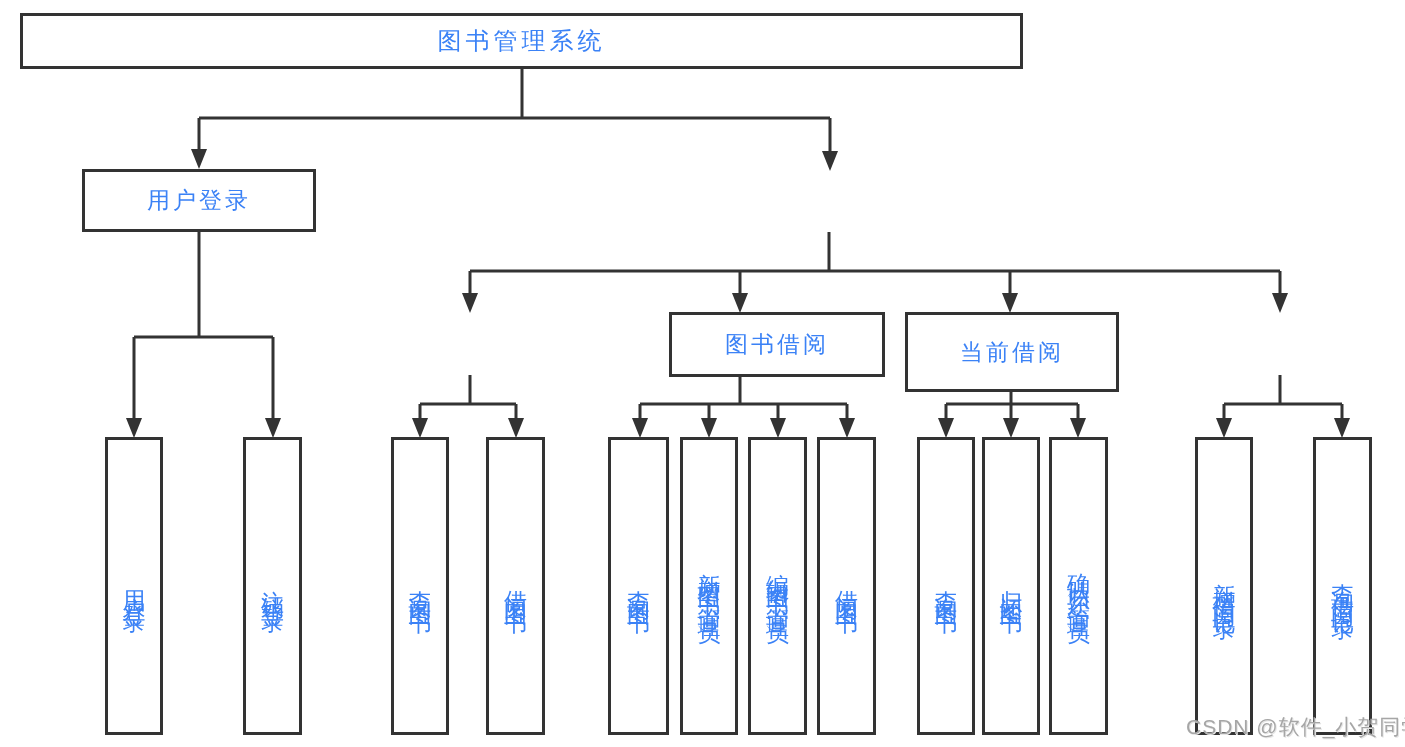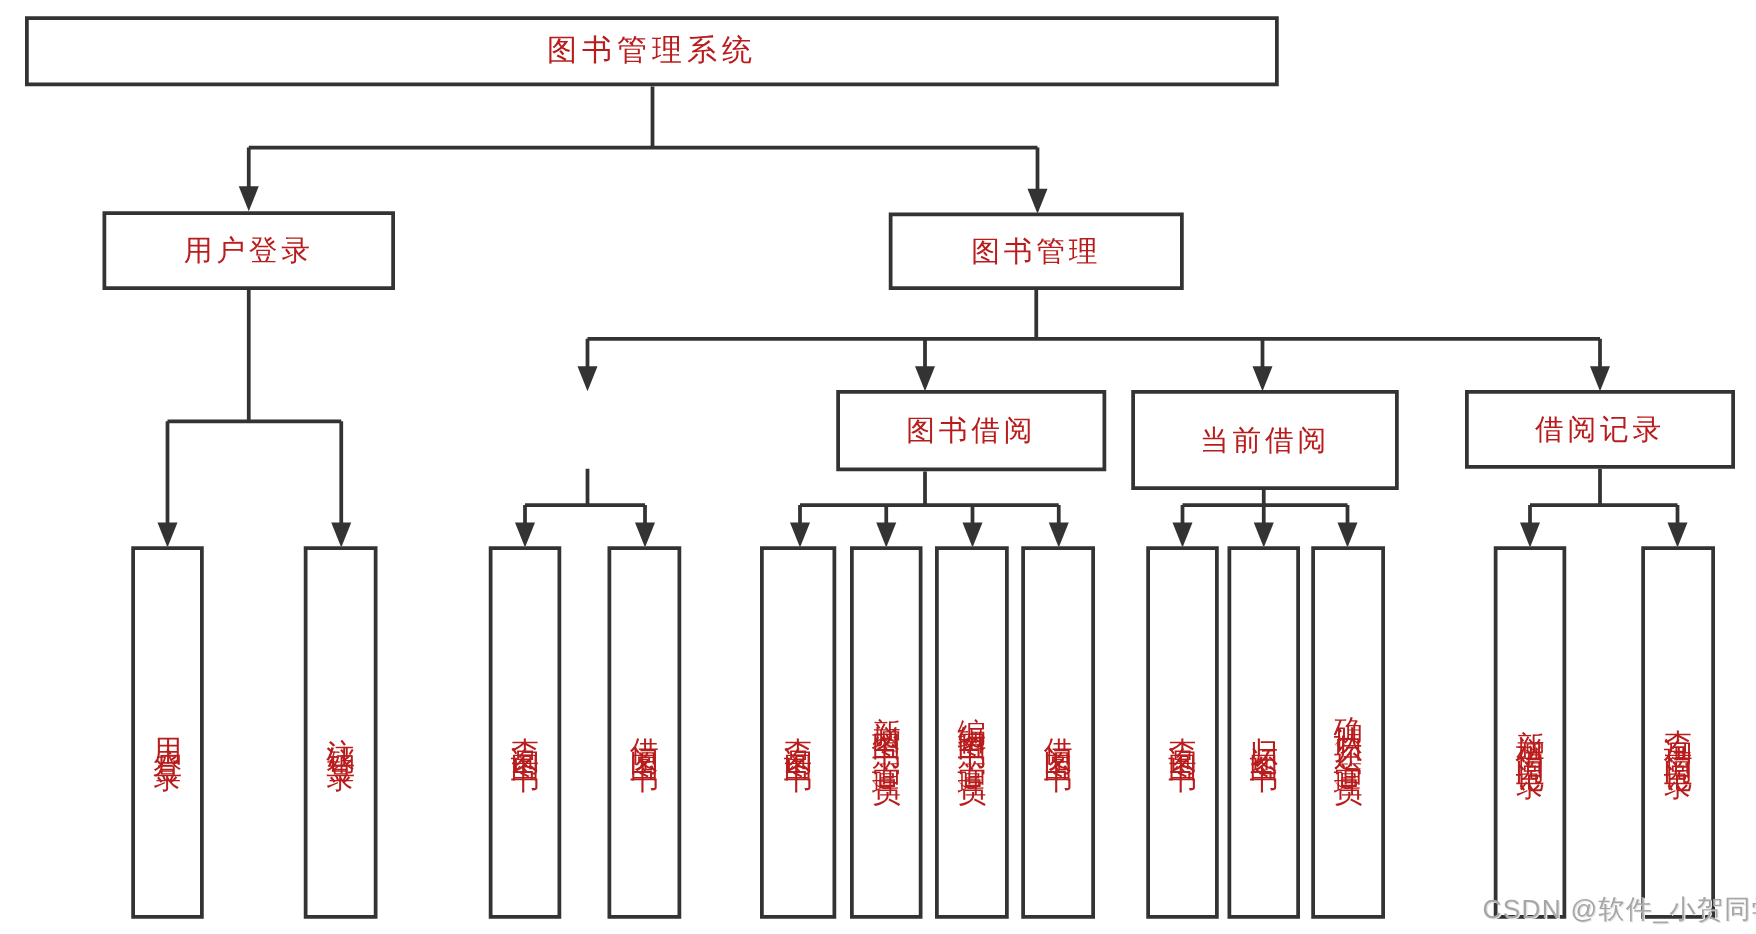--- a/index.html
+++ b/index.html
@@ -19,21 +19,21 @@
     position: absolute;
     left: 0;
     top: 0;
     z-index: 1;
   }
   .node {
     position: absolute;
     box-sizing: border-box;
     border: 3px solid #333333;
     background: #ffffff;
-    color: #b91c1c;
+    color: #3b82f6;
     display: flex;
     align-items: center;
     justify-content: center;
     text-align: center;
     z-index: 2;
     font-size: 23px;
     letter-spacing: 3px;
     line-height: 1;
     white-space: nowrap;
   }
@@ -100,25 +100,23 @@
       <polygon points="1003,418 1019,418 1011,438"></polygon>
       <polygon points="1070,418 1086,418 1078,438"></polygon>
       <polygon points="1216,418 1232,418 1224,438"></polygon>
       <polygon points="1334,418 1350,418 1342,438"></polygon>
     </g>
   </svg>
 
   <div class="node title" style="left:20px; top:13px; width:1003px; height:56px;">图书管理系统</div>
 
   <div class="node" style="left:82px; top:169px; width:234px; height:63px;">用户登录</div>
-  <div class="node" style="left:711px; top:170px; width:236px; height:62px;">图书管理</div>
 
   <div class="node" style="left:633px; top:312px; width:216px; height:65px;margin-left:36px;">图书借阅</div>
   <div class="node" style="left:905px; top:312px; width:214px; height:80px;">当前借阅</div>
-  <div class="node" style="left:1172px; top:312px; width:216px; height:63px;">借阅记录</div>
 
   <div class="node v" style="left:105px; top:437px; width:58px; height:298px;">用户登录</div>
   <div class="node v" style="left:243px; top:437px; width:59px; height:298px;">注销登录</div>
 
   <div class="node v" style="left:391px; top:437px; width:58px; height:298px;">查询图书</div>
   <div class="node v" style="left:486px; top:437px; width:59px; height:298px;">借阅图书</div>
 
   <div class="node v" style="left:608px; top:437px; width:61px; height:298px;">查询图书</div>
   <div class="node v" style="left:680px; top:437px; width:58px; height:298px;">新增图书（管理员）</div>
   <div class="node v" style="left:748px; top:437px; width:59px; height:298px;">编辑图书（管理员）</div>

